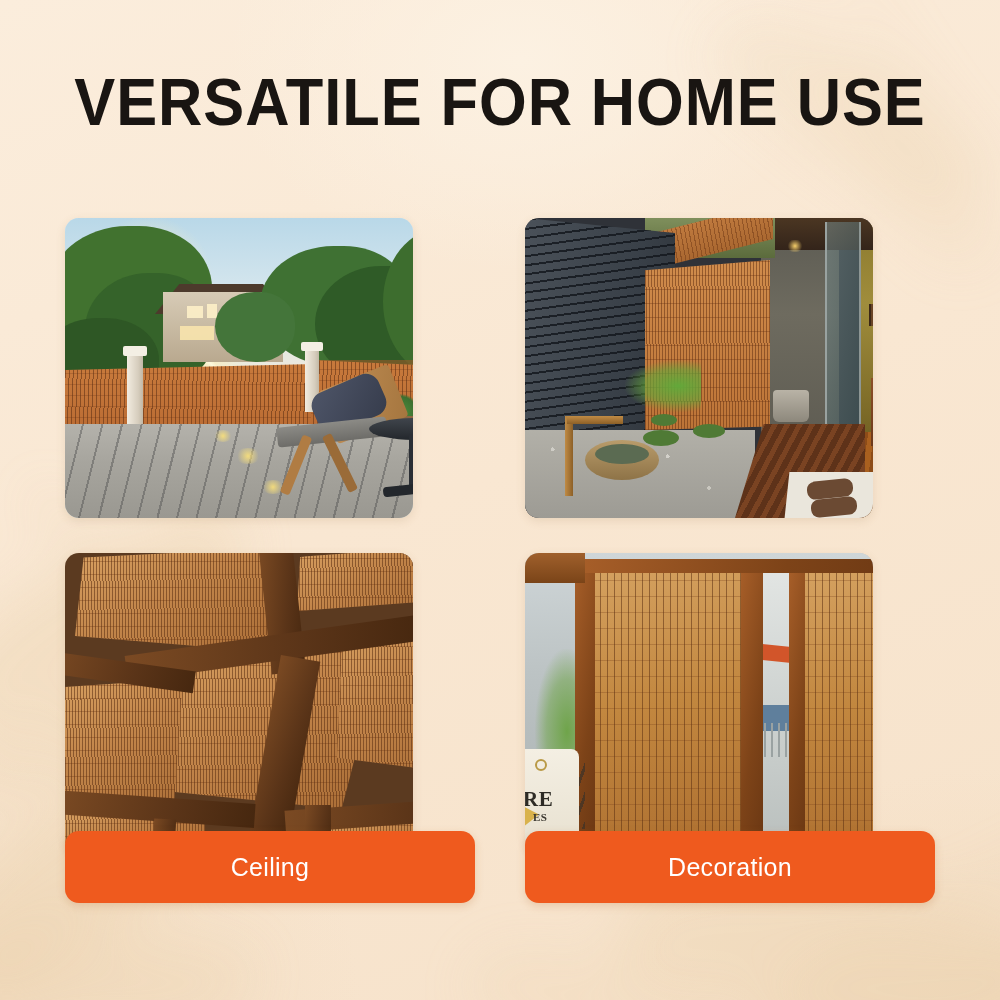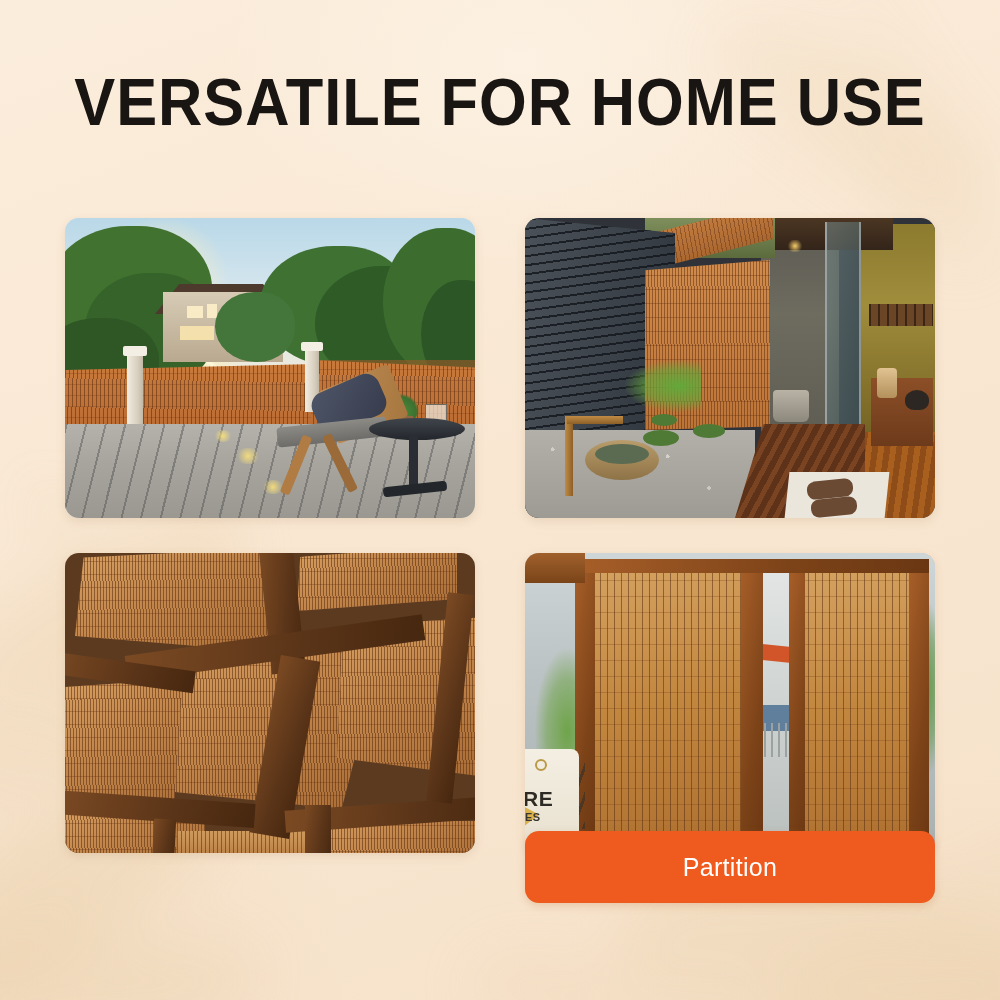--- a/index.html
+++ b/index.html
@@ -77,24 +77,25 @@
     width:870px;
     display:grid;
     grid-template-columns:410px 410px;
     grid-template-rows:auto auto;
     column-gap:50px;
     row-gap:35px;
   }
   .card{ position:relative; width:410px; }
   .photo{
     position:relative;
-    width:410px; height:300px;
+    width:348px; height:300px;
     border-radius:14px;
     overflow:hidden;
     box-shadow:0 3px 10px rgba(150,115,70,.16);
+    font-family:Liberation Serif, serif;
   }
   .labelbar{
     position:absolute;
     left:0; right:0; bottom:-48px;
     height:72px;
     background:#ef5a1e;
     border-radius:14px;
     display:flex; align-items:center; justify-content:center;
     color:#fff;
     font-size:25px;
@@ -497,21 +498,21 @@
   }
   .p4 .sign .sg-ico{
     position:absolute; left:16px; top:10px; width:12px; height:12px;
     border:2px solid #b99a46; border-radius:50%;
   }
   .p4 .sign .sg-t1{
     position:absolute; left:4px; top:38px;
     font-size:21px; font-weight:700; color:#2e2b25; letter-spacing:.5px;
   }
   .p4 .sign .sg-t2{
-    position:absolute; left:6px; top:62px;
+    position:absolute; left:14px; top:62px;
     font-size:11px; font-weight:700; color:#3a3730; letter-spacing:.5px;
   }
   .p4 .sign .sg-v{
     position:absolute; left:-14px; top:48px; width:34px; height:44px;
     background:#d9b24c;
     clip-path:polygon(0 0, 100% 40%, 0 100%);
   }
   .p4 .chairs{
     position:absolute; left:18px; top:206px; width:42px; height:70px;
     background:repeating-linear-gradient(-70deg, rgba(60,50,40,.7) 0 3px, rgba(0,0,0,0) 3px 10px);
@@ -634,20 +635,23 @@
       <div class="beam b1"></div>
       <div class="beam b2"></div>
       <div class="beam b3"></div>
       <div class="beam b4"></div>
       <div class="beam b5"></div>
       <div class="beam b6"></div>
       <div class="beam b7"></div>
       <div class="beam b8"></div>
       <div class="beam b9"></div>
     </div>
+    <div class="labelbar">
+      <span>Ceiling</span>
+    </div>
   </div>
 
   <div class="card row2">
     <div class="photo p4">
       <div class="outside"></div>
       <div class="bld"></div>
       <div class="awning"></div>
       <div class="blue"></div>
       <div class="railing"></div>
       <div class="plantL"></div>
@@ -662,17 +666,17 @@
       <div class="topbeam"></div>
       <div class="chairs"></div>
       <div class="sign">
         <div class="sg-v"></div>
         <div class="sg-ico"></div>
         <div class="sg-t1">RE</div>
         <div class="sg-t2">ES</div>
       </div>
     </div>
     <div class="labelbar">
-      <span>Partition</span>
+      <span>Decoration</span>
     </div>
   </div>
 
 </div>
 
 </body></html>

